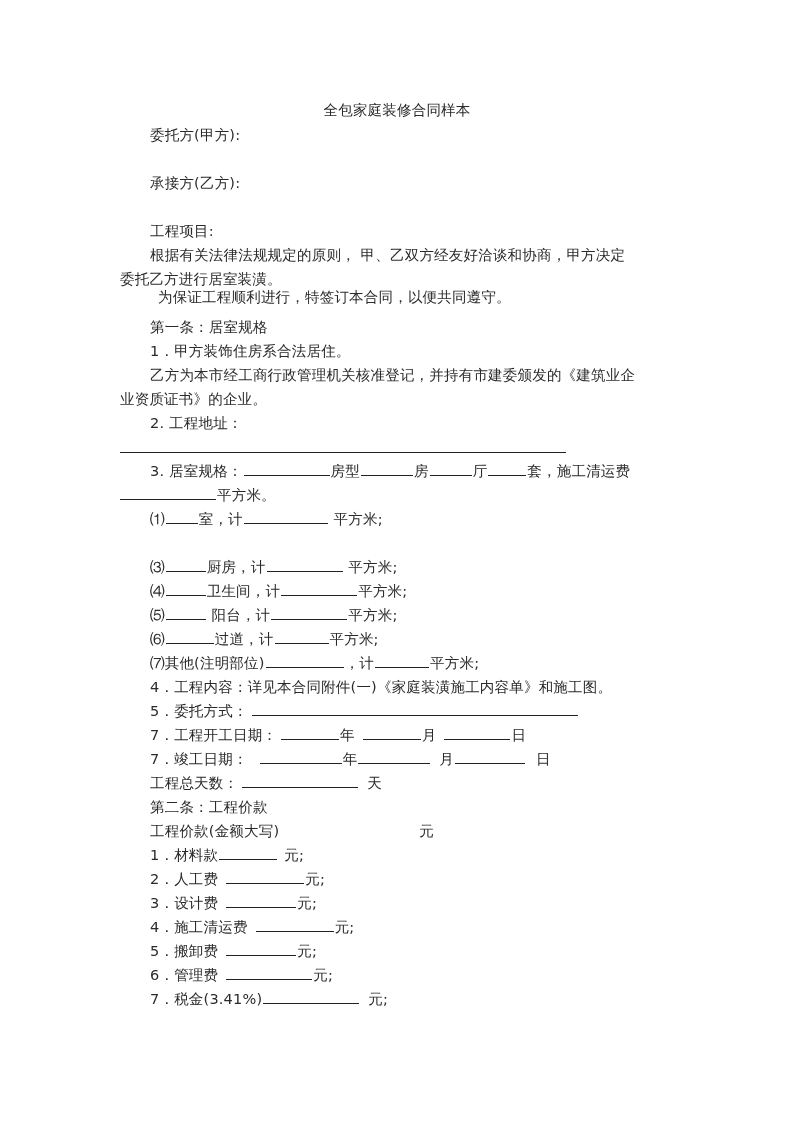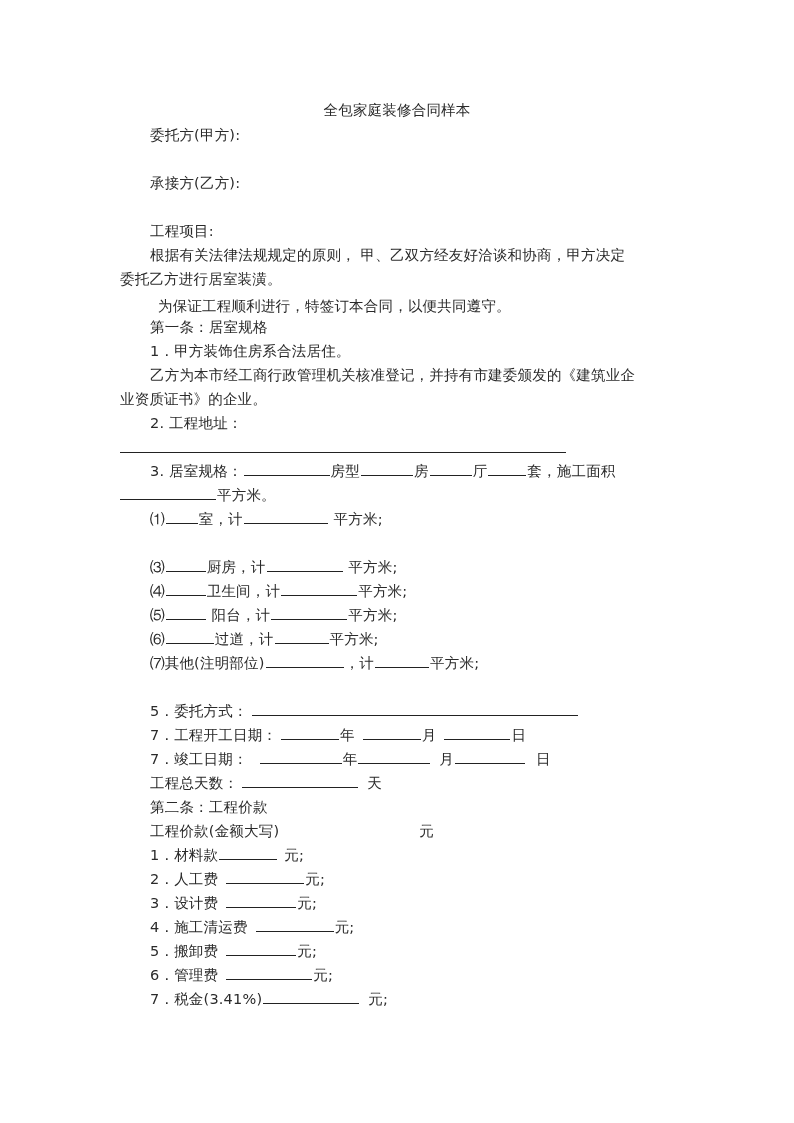--- a/index.html
+++ b/index.html
@@ -25,31 +25,31 @@
 <div class="page">
 
   <div class="line title">全包家庭装修合同样本</div>
 
   <div class="line" style="top:125px">委托方(甲方):</div>
   <div class="line" style="top:173px">承接方(乙方):</div>
   <div class="line" style="top:221px">工程项目:</div>
 
   <div class="line" style="top:245px">根据有关法律法规规定的原则，  甲、乙双方经友好洽谈和协商，甲方决定</div>
   <div class="line flush" style="top:269px">委托乙方进行居室装潢。</div>
-  <div class="line" style="top:296px;left:158px"> 为保证工程顺利进行，特签订本合同，以便共同遵守。</div>
+  <div class="line" style="top:287px;left:158px"> 为保证工程顺利进行，特签订本合同，以便共同遵守。</div>
 
   <div class="line" style="top:317px">第一条：居室规格</div>
   <div class="line" style="top:341px">1．甲方装饰住房系合法居住。</div>
   <div class="line" style="top:365px">乙方为本市经工商行政管理机关核准登记，并持有市建委颁发的《建筑业企</div>
   <div class="line flush" style="top:389px">业资质证书》的企业。</div>
   <div class="line" style="top:413px">2. 工程地址：</div>
   <div class="hr"></div>
 
   <div class="line" style="top:461px">
-    <span>3. 居室规格：</span><span class="u" style="width:86px"></span><span>房型</span><span class="u" style="width:52px"></span><span>房</span><span class="u" style="width:42px"></span><span>厅</span><span class="u" style="width:38px"></span><span>套，施工面积</span>
+    <span>3. 居室规格：</span><span class="u" style="width:86px"></span><span>房型</span><span class="u" style="width:52px"></span><span>房</span><span class="u" style="width:42px"></span><span>厅</span><span class="u" style="width:38px"></span><span>套，施工清运费</span>
   </div>
   <div class="line flush" style="top:485px">
     <span class="u" style="width:96px;margin-left:0"></span><span>平方米。</span>
   </div>
 
   <div class="line" style="top:509px">
     <span>⑴</span><span class="u" style="width:32px"></span><span>室，计</span><span class="u" style="width:84px"></span><span> 平方米;</span>
   </div>
   <div class="line" style="top:557px">
     <span>⑶</span><span class="u" style="width:40px"></span><span>厨房，计</span><span class="u" style="width:76px"></span><span> 平方米;</span>
@@ -60,20 +60,21 @@
   <div class="line" style="top:605px">
     <span>⑸</span><span class="u" style="width:40px"></span><span> 阳台，计</span><span class="u" style="width:76px"></span><span>平方米;</span>
   </div>
   <div class="line" style="top:629px">
     <span>⑹</span><span class="u" style="width:48px"></span><span>过道，计</span><span class="u" style="width:54px"></span><span>平方米;</span>
   </div>
   <div class="line" style="top:653px">
     <span>⑺</span><span>其他(注明部位)</span><span class="u" style="width:78px"></span><span>，计</span><span class="u" style="width:54px"></span><span>平方米;</span>
   </div>
 
+  <div class="line" style="top:677px">4．工程内容：详见本合同附件(一)《家庭装潢施工内容单》和施工图。</div>
 
   <div class="line" style="top:701px">
     <span>5．委托方式：</span><span class="u" style="width:326px;margin-left:4px"></span>
   </div>
 
   <div class="line" style="top:725px">
     <span>7．工程开工日期：</span><span class="u" style="width:58px;margin-left:4px"></span><span>年</span><span class="u" style="width:58px;margin-left:8px"></span><span>月</span><span class="u" style="width:66px;margin-left:8px"></span><span>日</span>
   </div>
 
   <div class="line" style="top:749px">

